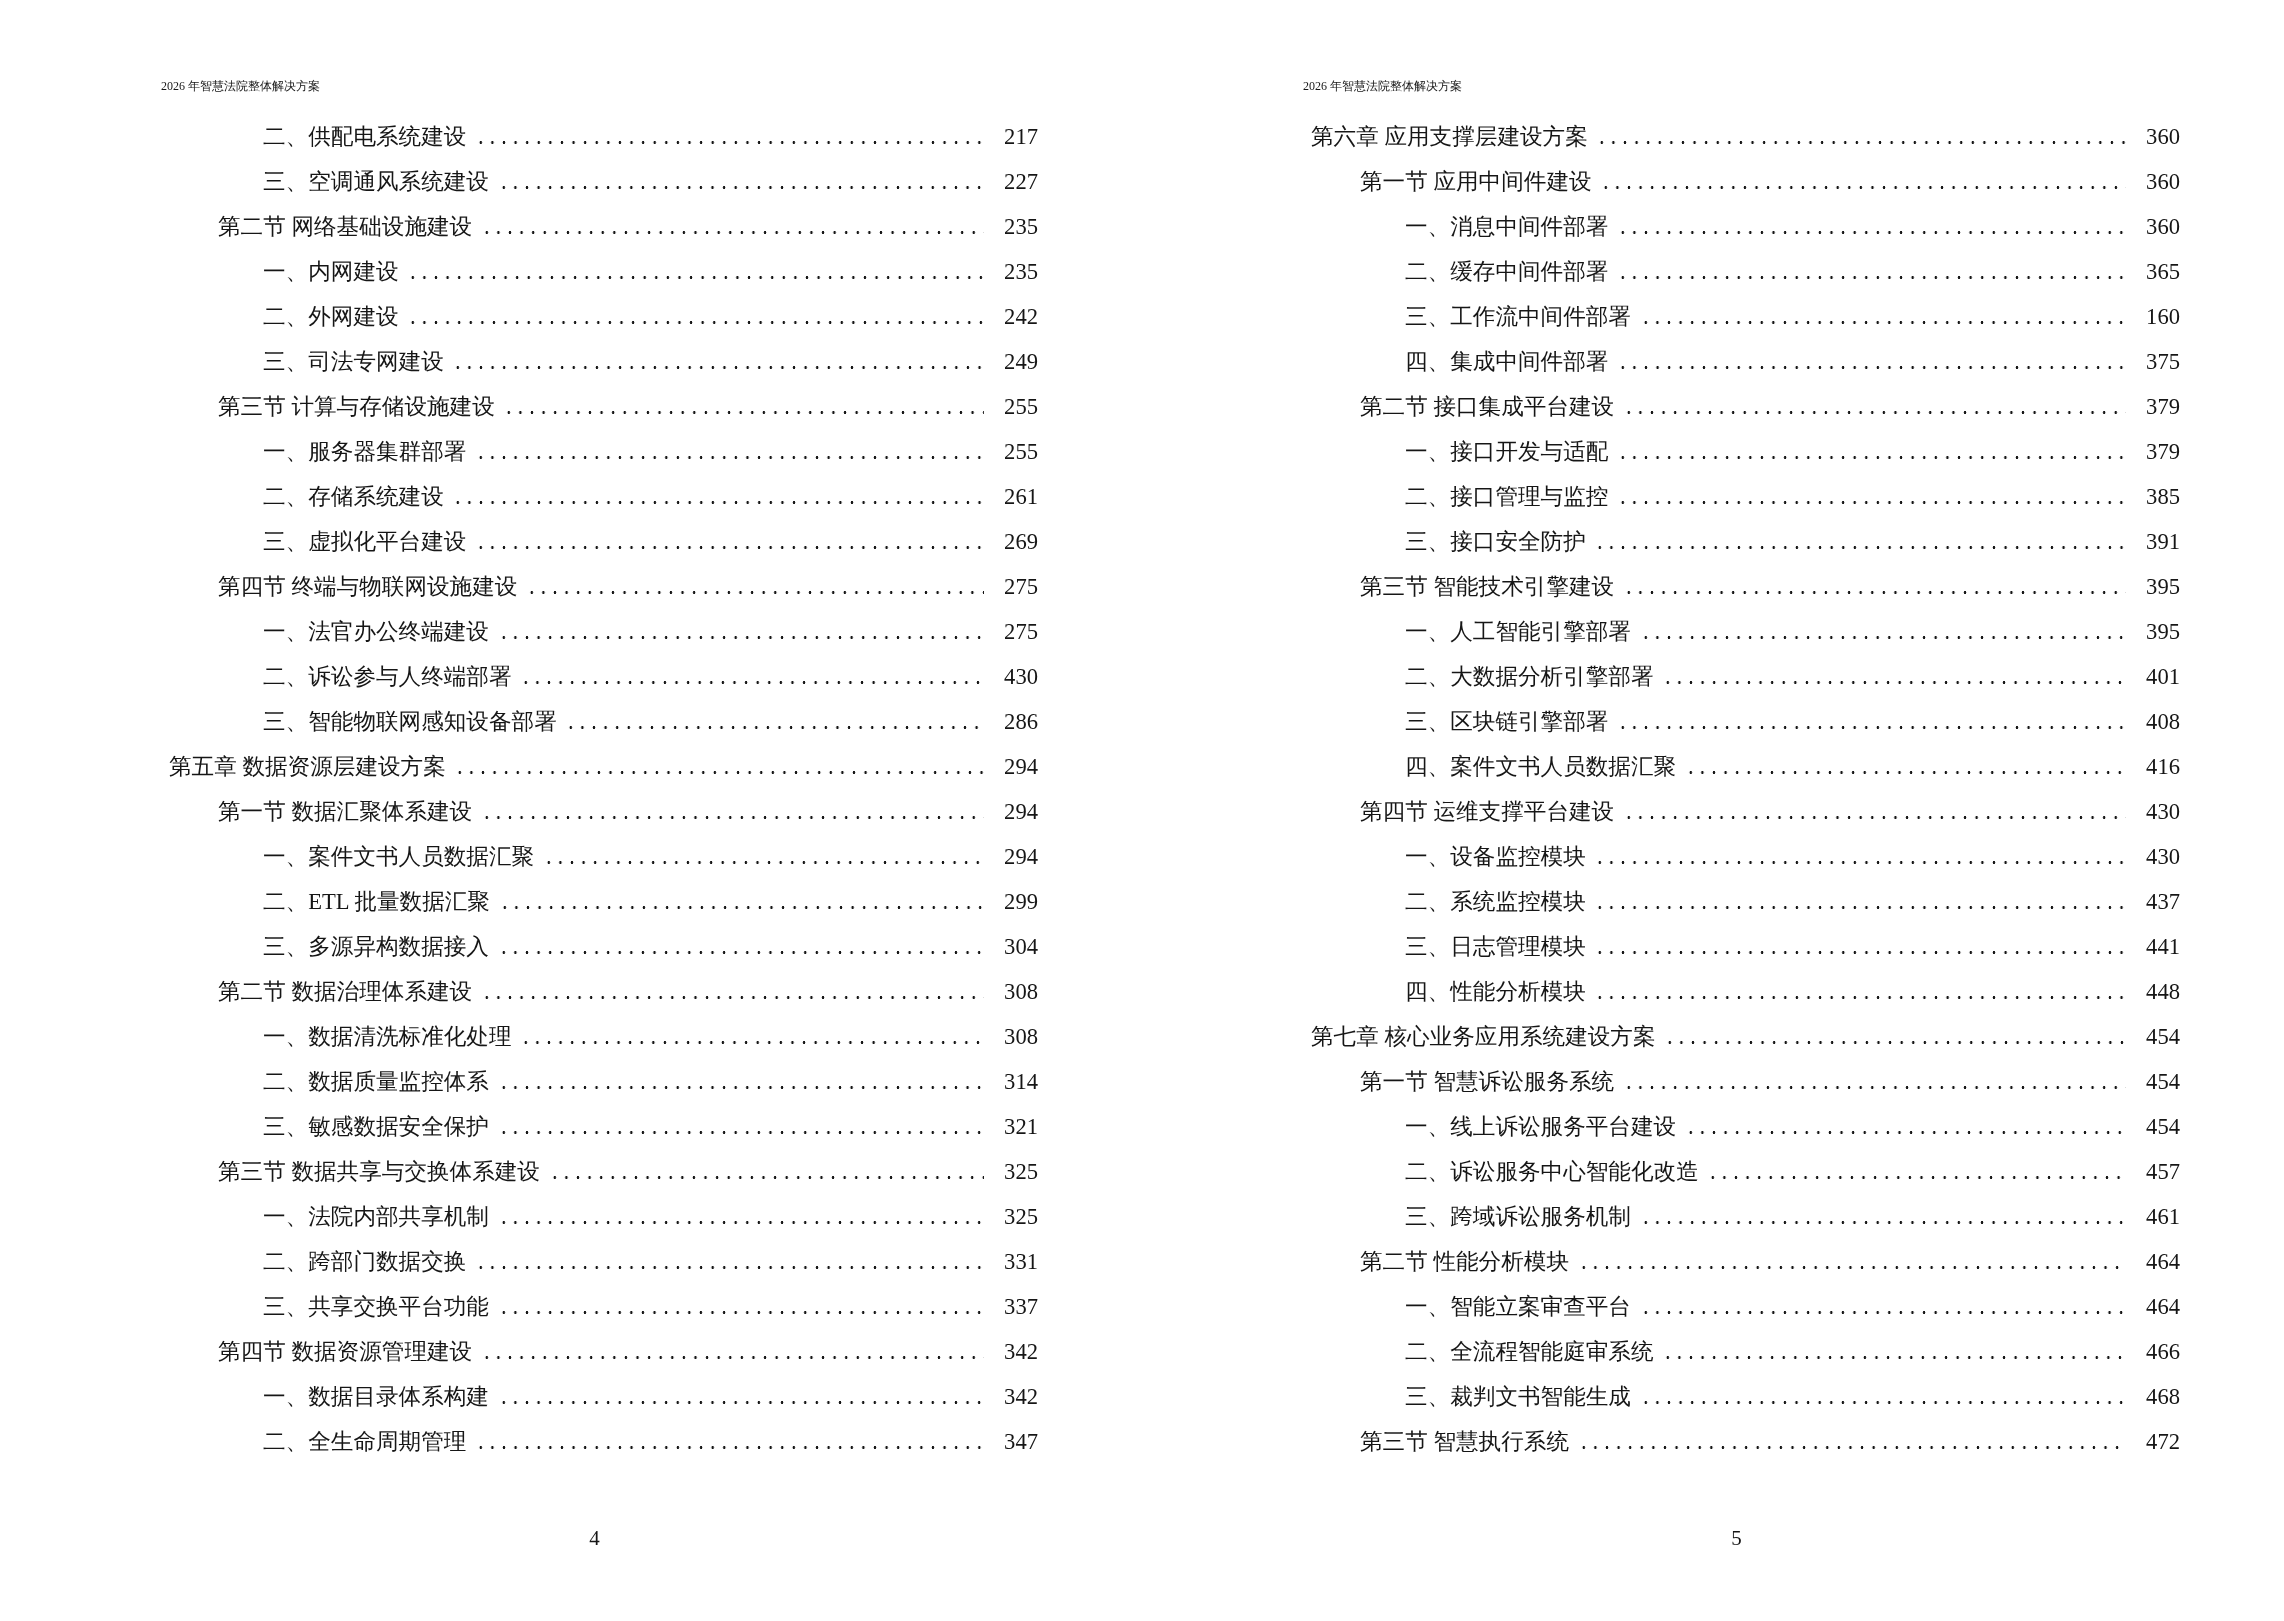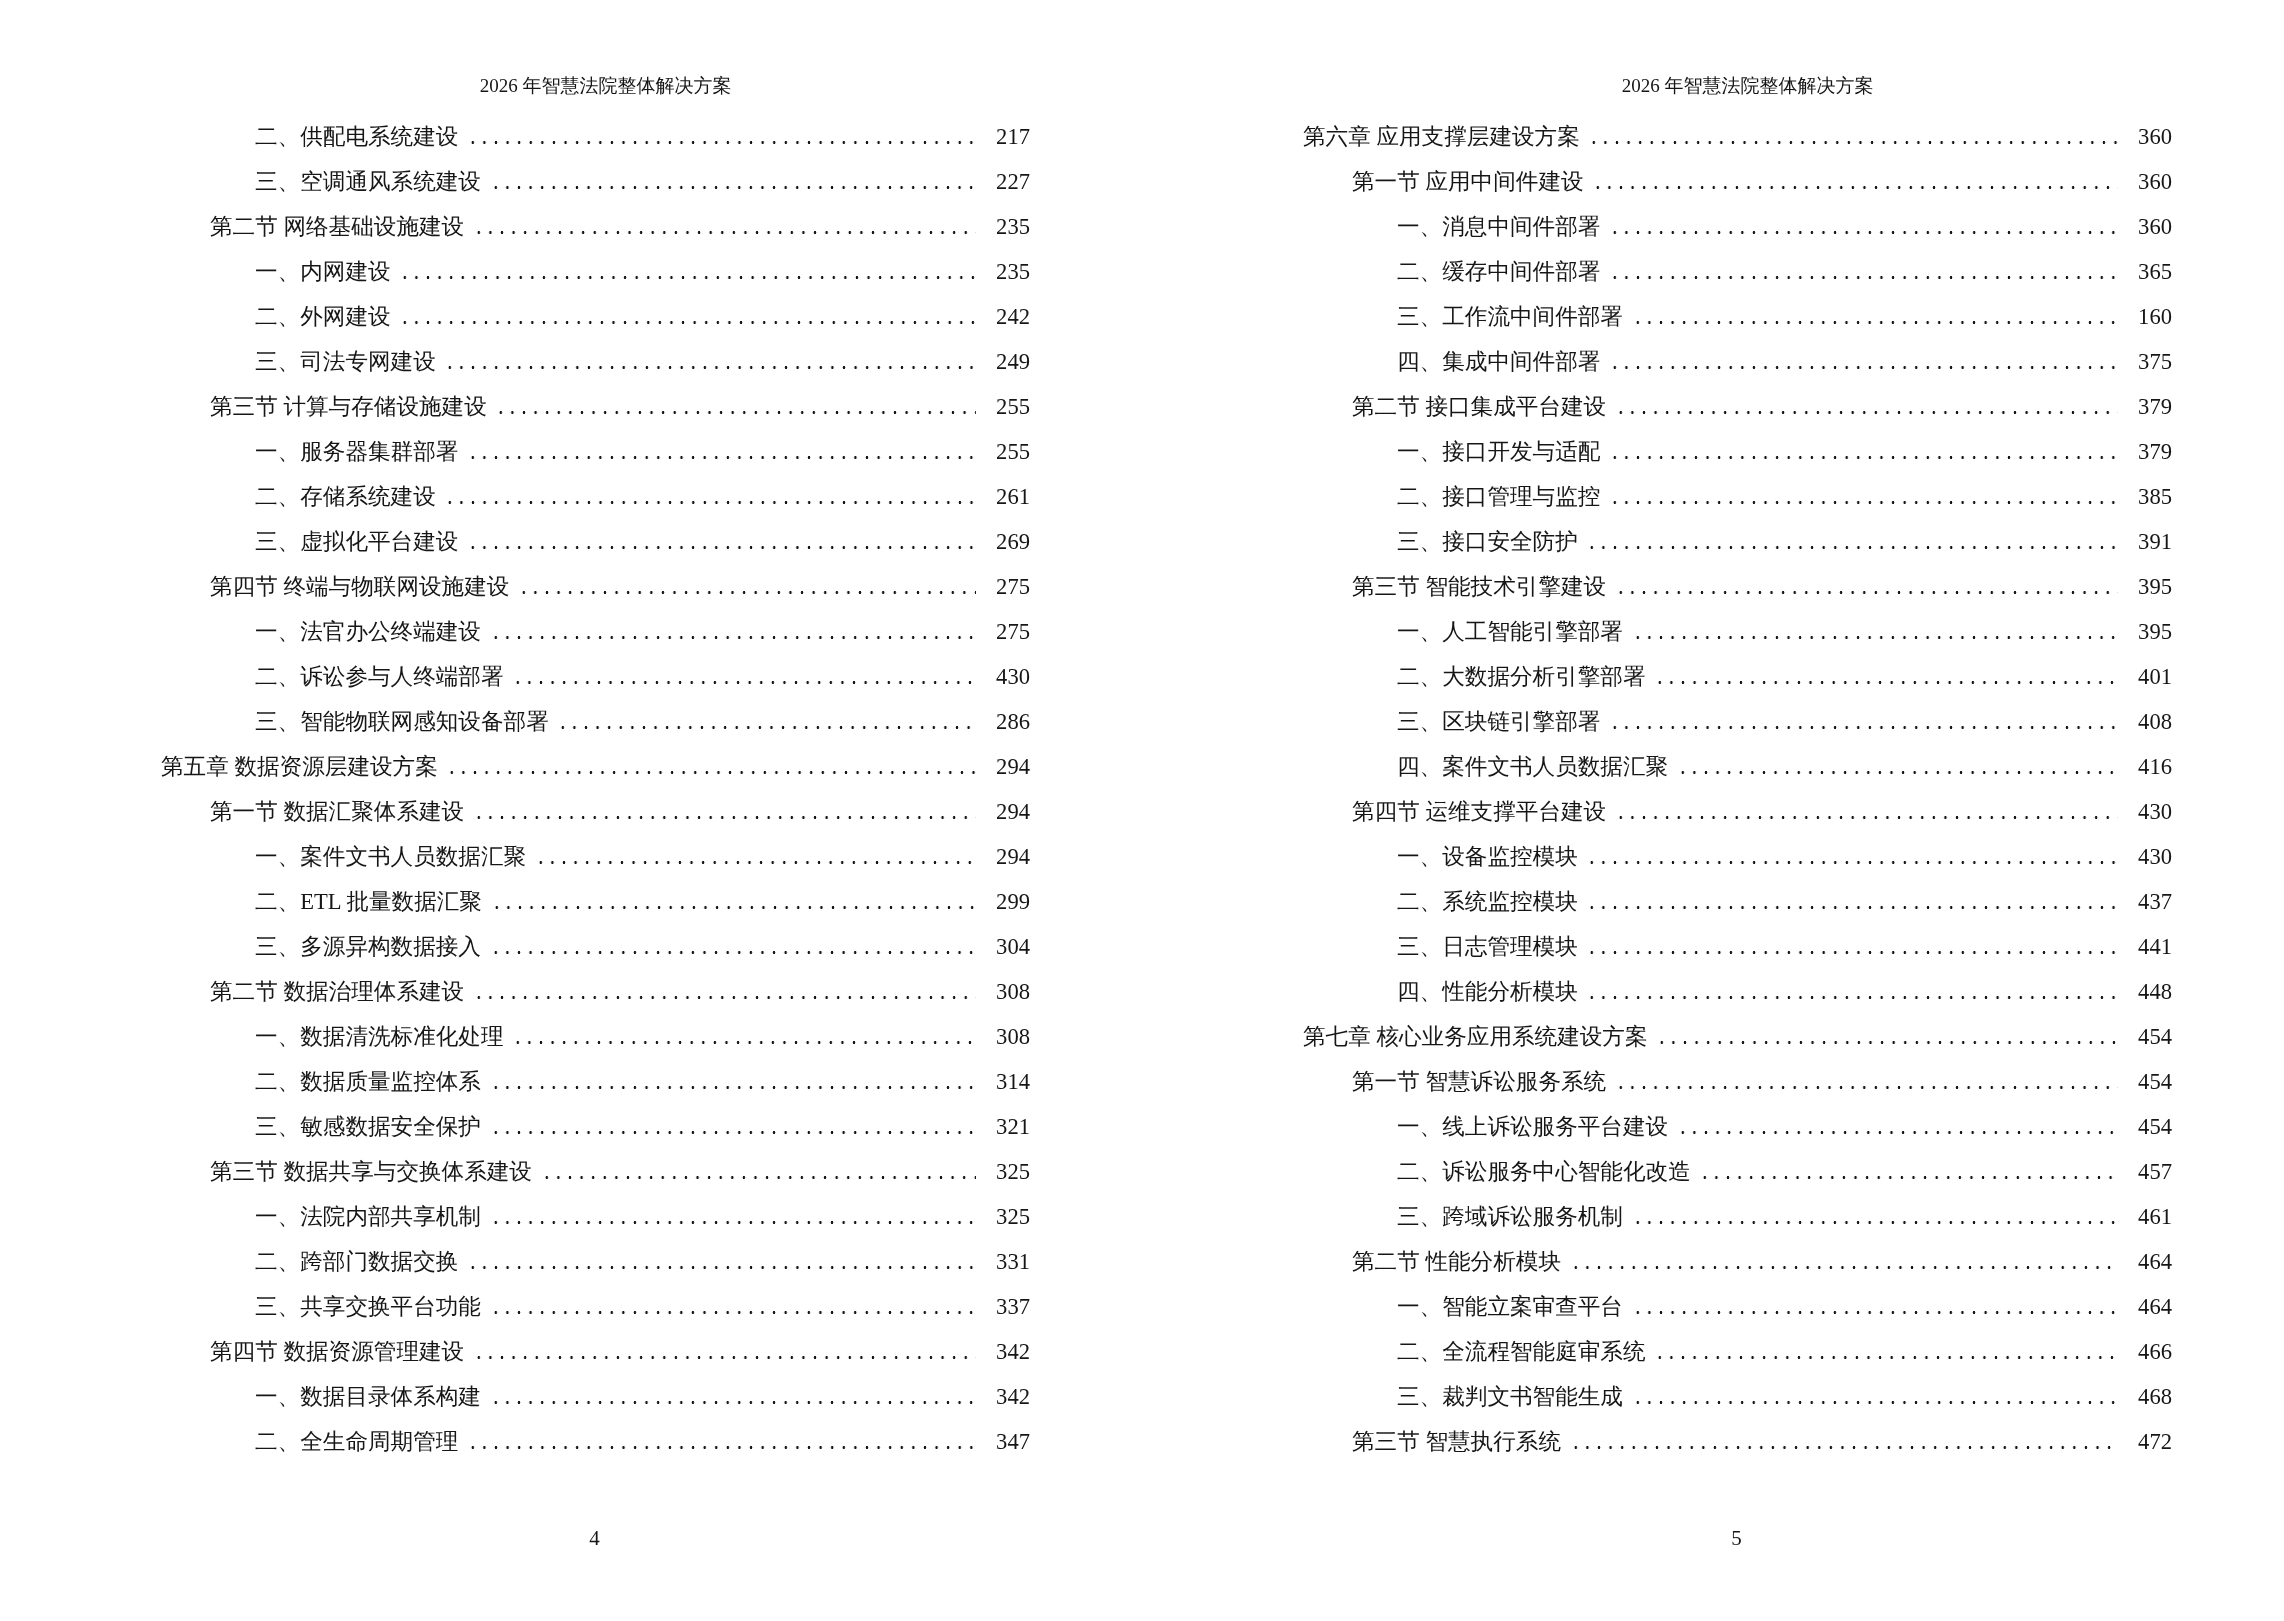--- a/index.html
+++ b/index.html
@@ -17,32 +17,31 @@
     top: 0;
     width: 1142px;
     height: 1622px;
   }
   .page-left  { left: 0; }
   .page-right { left: 1142px; }
 
   .running-header {
     position: absolute;
     top: 75px;
-    left: 172px;
+    left: 161px;
     width: 867px;
-    text-align: center;
-    font-size: 19px;
+    font-size: 12px;
     line-height: 22px;
     white-space: nowrap;
   }
 
   .rows {
     position: absolute;
     top: 114px;
-    left: 0;
+    left: 8px;
     width: 1142px;
   }
   .toc-row {
     display: flex;
     align-items: baseline;
     height: 45px;
     line-height: 45px;
     padding-right: 112px;
     box-sizing: border-box;
   }

